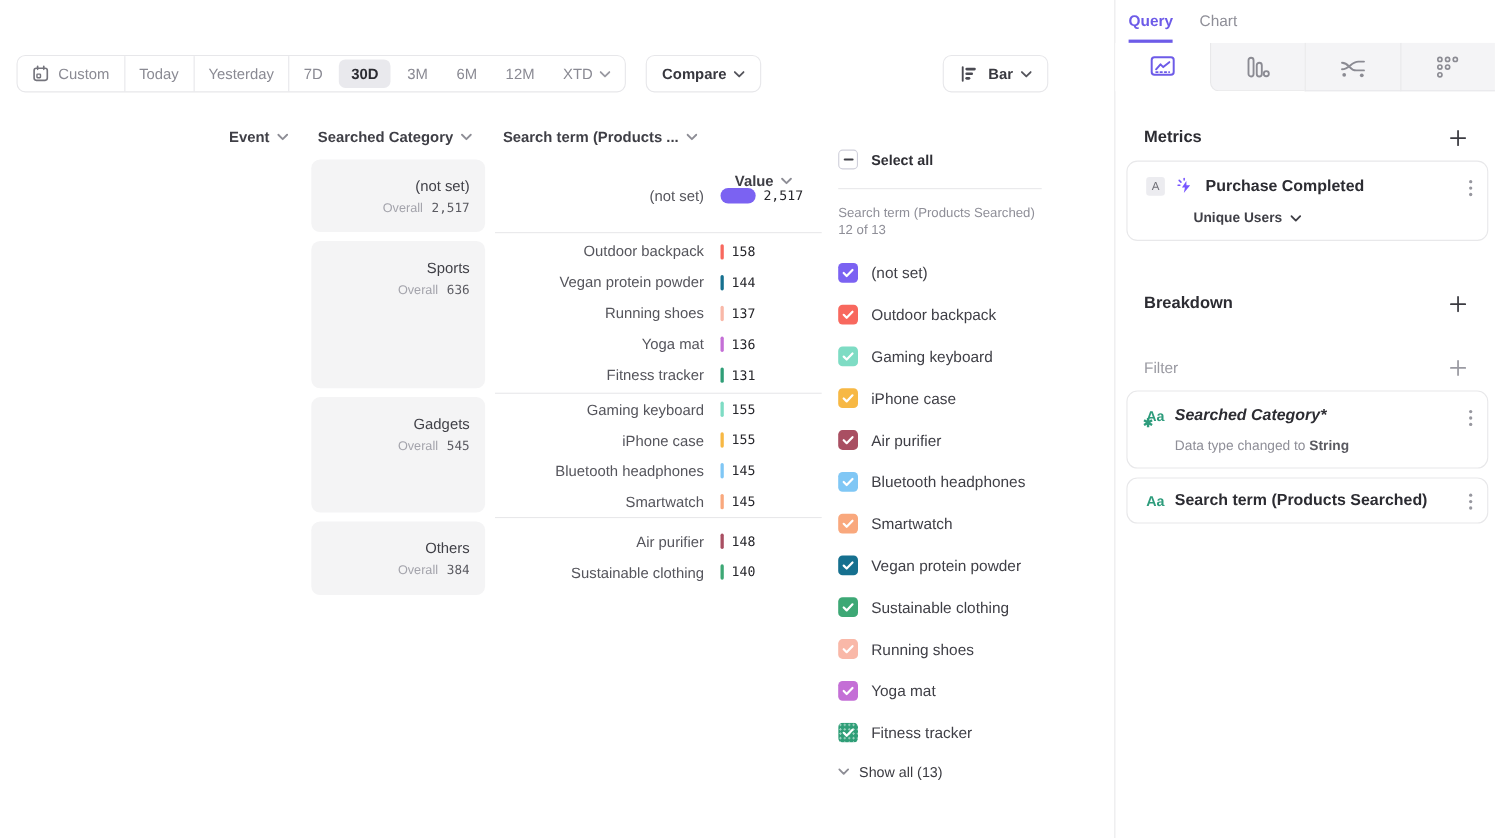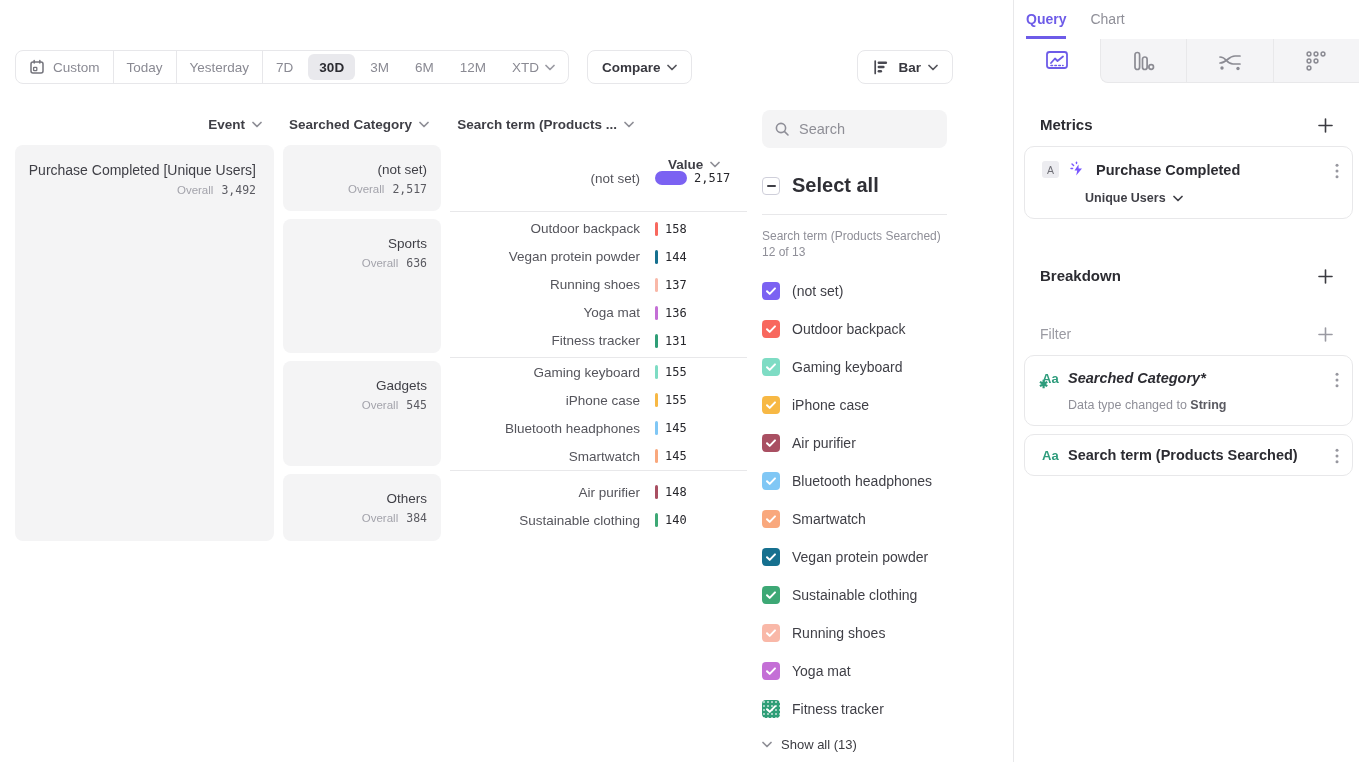--- a/index.html
+++ b/index.html
@@ -53,21 +53,21 @@
   .term-row .bar.big { border-radius:7px; }
   .term-row .v { margin-left:7px; font-size:12px; color:#26262b; }
 
   
   .fpanel { position:absolute; left:762px; top:110px; width:185px; }
   .search-box { height:38px; background:#f4f4f5; border-radius:8px; display:flex; align-items:center; padding:0 12px; }
   .search-box .ph { margin-left:9px; font-size:14.5px; color:#8e8e96; }
   .selall { margin-top:26px; display:flex; align-items:center; }
   .selall-box { width:18px; height:18px; border:1.5px solid #cfcfda; border-radius:4px; background:#fff; display:flex; align-items:center; justify-content:center; }
   .selall-box .minus { width:9px; height:2px; background:#3f3f46; border-radius:1px; }
-  .selall .lbl { margin-left:12px; font-size:20px; font-weight:700; color:#2f2f35; }
+  .selall .lbl { margin-left:12px; font-size:13px; font-weight:700; color:#2f2f35; }
   .fdivider { margin-top:17px; border-top:1px solid #e8e8ea; }
   .fcaption { margin-top:13px; font-size:12px; line-height:16px; color:#8f8f98; }
   .fitem { margin-top:20px; display:flex; align-items:center; height:18px; }
   .fitem:first-of-type { margin-top:22px; }
   .cbox { width:18px; height:18px; border-radius:4px; display:flex; align-items:center; justify-content:center; flex:none; }
   .fitem .lbl { margin-left:12px; font-size:14px; color:#3f3f46; white-space:nowrap; }
   .showall { margin-top:19px; display:flex; align-items:center; color:#3b3b41; }
   .showall .chev { color:#8e8e96; margin-right:9px; }
   .showall .lbl { font-size:13px; font-weight:500; }
 
@@ -200,24 +200,20 @@
         <use href="#tpl-chev"></use>
       </svg>
     </div>
   <div class="col-head h-value">
       <span>Value</span>
       <svg class="chev" width="10" height="7" viewBox="0 0 10 7">
         <use href="#tpl-chev"></use>
       </svg>
     </div>
 
-  <div class="event-card">
-    <div class="name">Purchase Completed [Unique Users]</div>
-    <div class="overall-line"><span>Overall</span><span class="num">3,492</span></div>
-  </div>
 
   <div id="table-groups">
       <div class="cat-card" style="top: 145px; height: 66px;">
         <div class="name">(not set)</div>
         <div class="overall-line"><span>Overall</span><span class="num">2,517</span></div>
       </div>
       <div class="term-block" style="top: 145px; height: 66px;">
         <div class="term-row">
           <span class="term">(not set)</span>
           <span class="bar big" style="width:32px;background:#7b62f2"></span>
@@ -293,27 +289,20 @@
         </div>
         <div class="term-row">
           <span class="term">Sustainable clothing</span>
           <span class="bar" style="width:3px;background:#3da875"></span>
           <span class="v num">140</span>
         </div>
       </div>
     </div>
 
   <div class="fpanel">
-    <div class="search-box">
-      <svg width="16" height="16" viewBox="0 0 16 16">
-          <circle cx="7" cy="7" r="4.6" fill="none" stroke="#8f8f98" stroke-width="1.6"></circle>
-          <line x1="10.6" y1="10.6" x2="14" y2="14" stroke="#8f8f98" stroke-width="1.6" stroke-linecap="round"></line>
-        </svg>
-      <span class="ph">Search</span>
-    </div>
     <div class="selall">
       <span class="selall-box">
           <span class="minus"></span>
         </span>
       <span class="lbl">Select all</span>
     </div>
     <div class="fdivider"></div>
     <div class="fcaption">Search term (Products Searched) 12 of 13</div>
     <div id="filter-items">
         <div class="fitem">

